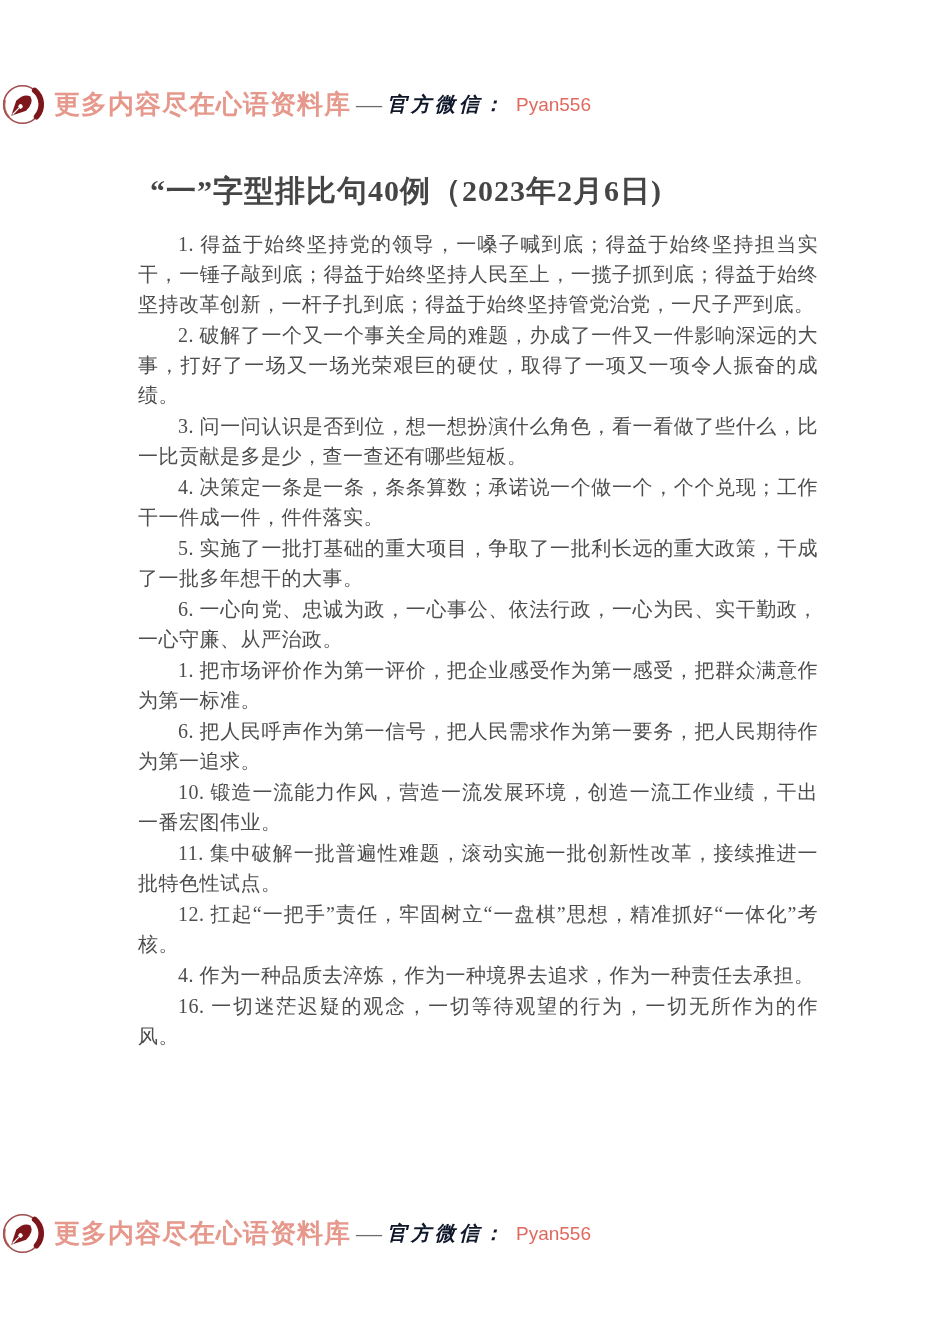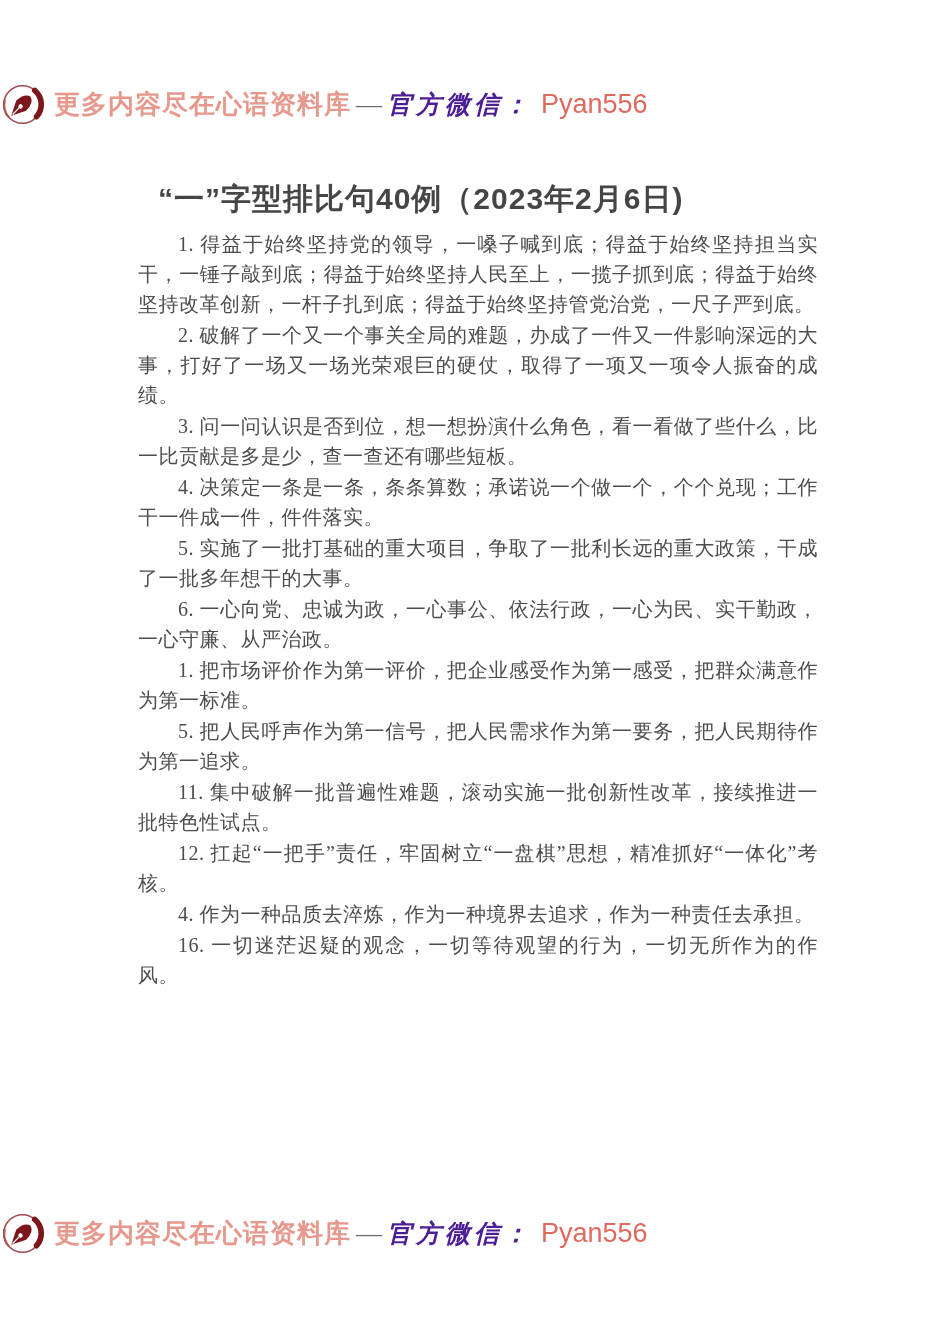--- a/index.html
+++ b/index.html
@@ -38,39 +38,39 @@
     letter-spacing: 1px;
     color: #e5988b;
     font-weight: bold;
   }
   .brand-dash {
     font-size: 26px;
     color: #6e6b68;
     margin: 0 -4px;
   }
   .brand-script {
-    font-size: 25px;
-    color: #4c1d95;
+    font-size: 20px;
+    color: #0f172a;
     font-style: italic;
     letter-spacing: 4px;
     font-weight: bold;
   }
   .brand-id {
     font-family: "Liberation Sans", "DejaVu Sans", sans-serif;
-    font-size: 27px;
+    font-size: 19px;
     color: #e0695e;
   }
 
   
   .doc-title {
     position: absolute;
     top: 171px;
     left: 150px;
-    margin: 8px;
-    font-family: Liberation Sans, sans-serif;
+    margin: 0;
+    font-family: Liberation Serif, serif;
     font-weight: bold;
     font-size: 30px;
     letter-spacing: 1px;
     color: #454545;
   }
 
   
   .content {
     position: absolute;
     top: 229px;
@@ -114,21 +114,22 @@
   <h1 class="doc-title">“一”字型排比句40例（2023年2月6日)</h1>
 
   <main class="content" id="content-root">
       <p>1. 得益于始终坚持党的领导，一嗓子喊到底；得益于始终坚持担当实干，一锤子敲到底；得益于始终坚持人民至上，一揽子抓到底；得益于始终坚持改革创新，一杆子扎到底；得益于始终坚持管党治党，一尺子严到底。</p>
       <p>2. 破解了一个又一个事关全局的难题，办成了一件又一件影响深远的大事，打好了一场又一场光荣艰巨的硬仗，取得了一项又一项令人振奋的成绩。</p>
       <p>3. 问一问认识是否到位，想一想扮演什么角色，看一看做了些什么，比一比贡献是多是少，查一查还有哪些短板。</p>
       <p>4. 决策定一条是一条，条条算数；承诺说一个做一个，个个兑现；工作干一件成一件，件件落实。</p>
       <p>5. 实施了一批打基础的重大项目，争取了一批利长远的重大政策，干成了一批多年想干的大事。</p>
       <p>6. 一心向党、忠诚为政，一心事公、依法行政，一心为民、实干勤政，一心守廉、从严治政。</p>
       <p>1. 把市场评价作为第一评价，把企业感受作为第一感受，把群众满意作为第一标准。</p>
-      <p>5. 把人民呼声作为第一信号，把人民需求作为第一要务，把人民期待作为第一追求。</p>
+      <p>6. 把人民呼声作为第一信号，把人民需求作为第一要务，把人民期待作为第一追求。</p>
+      <p>10. 锻造一流能力作风，营造一流发展环境，创造一流工作业绩，干出一番宏图伟业。</p>
       <p>11. 集中破解一批普遍性难题，滚动实施一批创新性改革，接续推进一批特色性试点。</p>
       <p>12. 扛起“一把手”责任，牢固树立“一盘棋”思想，精准抓好“一体化”考核。</p>
       <p>4. 作为一种品质去淬炼，作为一种境界去追求，作为一种责任去承担。</p>
       <p>16. 一切迷茫迟疑的观念，一切等待观望的行为，一切无所作为的作风。</p>
     </main>
 
   <footer class="brand brand-bottom">
     <span class="logo">
       <svg viewBox="0 0 48 48" aria-hidden="true">
         <circle cx="24" cy="24" r="20" fill="none" stroke="#8e2a2c" stroke-width="1.8" opacity="0.85"></circle>

